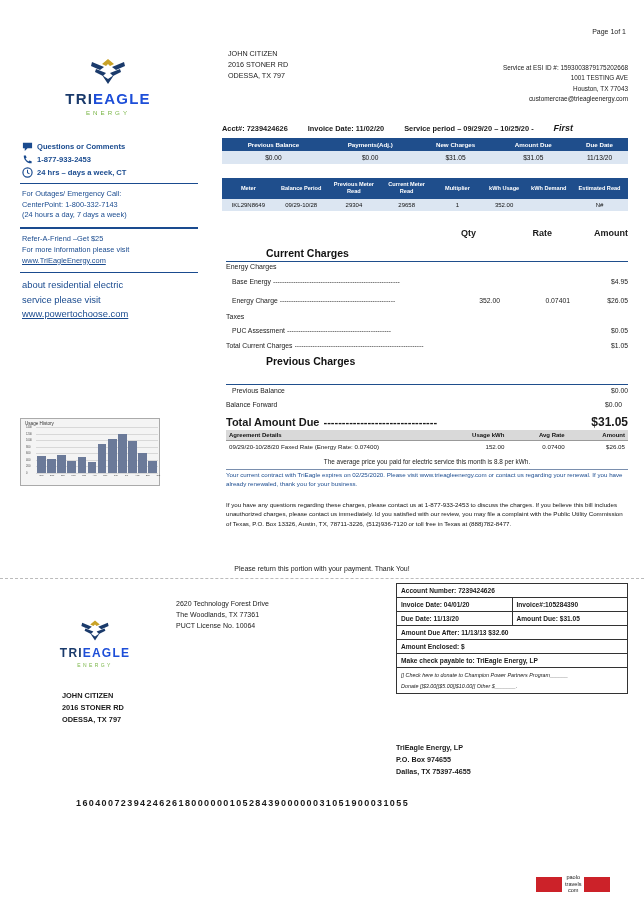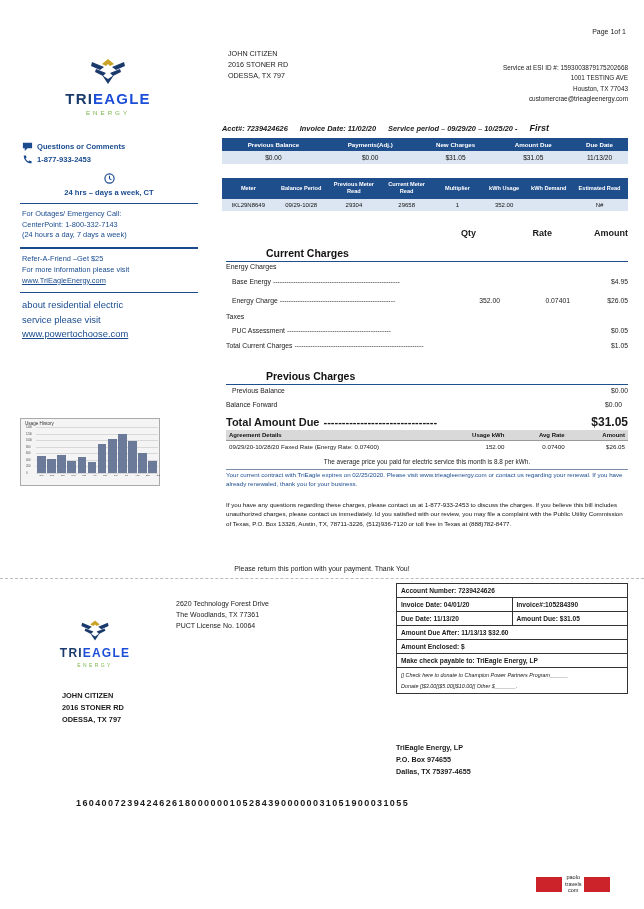--- a/index.html
+++ b/index.html
@@ -57,21 +57,21 @@
   .bars div { flex:1; background:#6b7a99; }
   .x-labels { display:flex; gap:1.5px; margin:1px 0 0 16px; width:126px; }
   .x-labels span { flex:1; font-size:2.4px; color:#333; text-align:center; }
 
   
   .cust-addr { position:absolute; left:228px; top:48px; font-size:7.2px; line-height:1.55; }
   .svc-addr { position:absolute; right:16px; top:63px; text-align:right; font-size:6.4px; line-height:1.6; }
 
   
   .acct-line { position:absolute; left:222px; top:123px; width:406px; display:flex; align-items:baseline; font-size:7.4px; }
-  .acct-line .seg { margin-right:12px; font-weight:bold;font-style:italic; }
+  .acct-line .seg { margin-right:20px; font-weight:bold; }
   .acct-line .italic { font-style:italic; font-size:9px; }
 
   
   table { border-collapse:collapse; }
   .tbl1 { position:absolute; left:222px; top:138px; width:406px; font-size:6.4px; }
   .tbl1 th { background:#1f4e8c; color:#fff; font-weight:bold; padding:3px 2px; text-align:center; font-size:6.2px; }
   .tbl1 td { background:#dce6f2; color:#111; padding:3px 2px; text-align:center; font-size:6.6px; }
 
   .tbl2 { position:absolute; left:222px; top:178px; width:406px; font-size:6px; }
   .tbl2 th { background:#1f4e8c; color:#fff; font-weight:bold; padding:3px 1px; text-align:center; font-size:5.6px; line-height:1.3; }
@@ -165,21 +165,21 @@
         <span>Questions or Comments</span>
       </div>
       <div class="lc-row" style="margin-top:3px;">
         <span class="ico">
           <svg viewBox="0 0 12 12" width="11" height="11">
               <path d="M2 1.5 L4.2 1.5 L5 4 L3.8 4.9 a7 7 0 0 0 3.3 3.3 L8 7 L10.5 7.8 L10.5 10 C6 10.6 1.4 6 2 1.5Z" fill="#1a4b8f"></path>
             </svg>
         </span>
         <span>1-877-933-2453</span>
       </div>
-      <div class="lc-row" style="margin-top:9px;flex-direction:column;">
+      <div class="lc-row" style="margin-top:3px;">
         <span class="ico">
           <svg viewBox="0 0 12 12" width="11" height="11">
               <circle cx="6" cy="6" r="5" fill="none" stroke="#1a4b8f" stroke-width="1.3"></circle>
               <path d="M6 3v3.3l2.2 1.2" stroke="#1a4b8f" stroke-width="1.1" fill="none"></path>
             </svg>
         </span>
         <span>24 hrs – days a week, CT</span>
       </div>
     </div>
 
@@ -363,21 +363,21 @@
   </div>
 
   <div class="charge-row" style="top:342px; left:226px; width:402px;">
     <span class="label">Total Current Charges</span>
     <span class="dots">---------------------------------------------------------</span>
     <span class="qty"></span>
     <span class="rate"></span>
     <span class="amt">$1.05</span>
   </div>
 
-  <div class="sec-title" style="left:226px; top:370px;">Previous Charges</div>
+  <div class="sec-title" style="left:226px; top:355px;">Previous Charges</div>
   <div class="hr-blue" style="left:226px; top:384px; width:402px;"></div>
 
   <div class="charge-row" style="top:387px;">
     <span class="label">Previous Balance</span>
     <span class="dots"></span>
     <span class="amt">$0.00</span>
   </div>
   <div class="charge-row" style="top:401px; left:226px;">
     <span class="label">Balance Forward</span>
     <span class="dots"></span>

